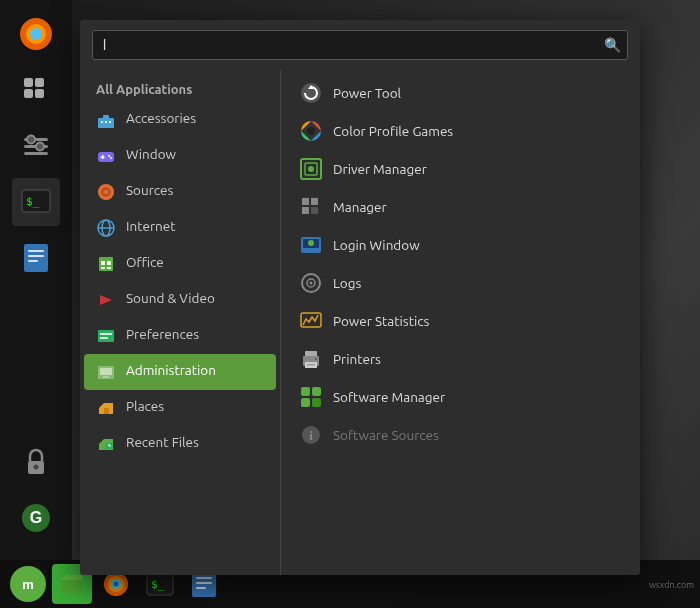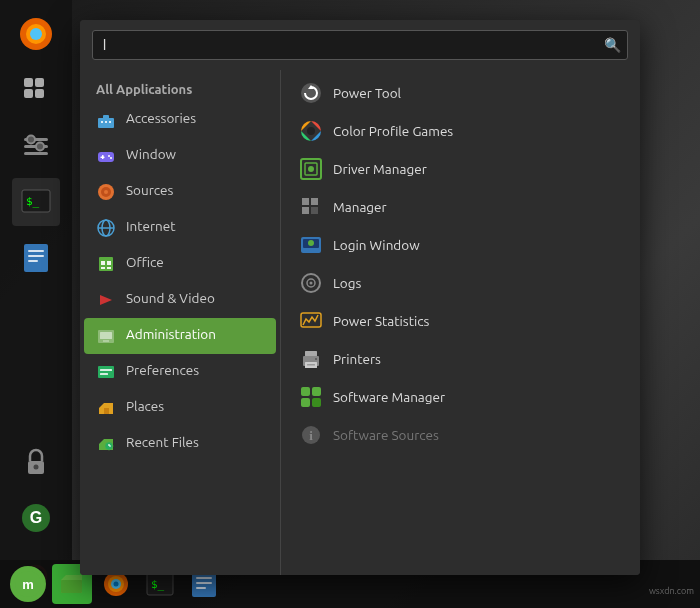--- a/index.html
+++ b/index.html
@@ -245,21 +245,21 @@
       align-items: center;
       justify-content: center;
       color: white;
       font-weight: bold;
       font-size: 16px;
     }
     .tb-green { background: #3aaa35; border-radius: 4px; }
 
     .wsxdn {
       position: absolute;
-      bottom: 12px;
+      bottom: 18px;
       right: 6px;
       font-size: 9px;
       color: #666;
     }
   </style>
 </head>
 <body>
 
 <div class="bg"></div>
 
@@ -413,40 +413,40 @@
       <div class="category-item">
         <div class="cat-icon">
           <svg width="20" height="20" viewBox="0 0 20 20">
             <polygon points="4,5 16,10 4,15" fill="#cc3333"></polygon>
           </svg>
         </div>
         <span>Sound &amp; Video</span>
       </div>
 
 
+      <div class="category-item">
+        <div class="cat-icon">
+          <svg width="20" height="20" viewBox="0 0 20 20">
+            <rect x="2" y="4" width="16" height="12" rx="1" fill="#27ae60"></rect>
+            <rect x="4" y="7" width="12" height="2" rx="0.5" fill="white" opacity="0.8"></rect>
+            <rect x="4" y="11" width="8" height="2" rx="0.5" fill="white" opacity="0.8"></rect>
+          </svg>
+        </div>
+        <span>Preferences</span>
+      </div>
+
       <div class="category-item active">
         <div class="cat-icon">
           <svg width="20" height="20" viewBox="0 0 20 20">
             <rect x="2" y="4" width="16" height="13" rx="1" fill="rgba(255,255,255,0.3)"></rect>
             <rect x="4" y="6" width="12" height="7" rx="0.5" fill="rgba(255,255,255,0.5)"></rect>
             <rect x="7" y="14" width="6" height="2" fill="rgba(255,255,255,0.3)"></rect>
           </svg>
         </div>
         <span>Administration</span>
-      </div>
-
-      <div class="category-item">
-        <div class="cat-icon">
-          <svg width="20" height="20" viewBox="0 0 20 20">
-            <rect x="2" y="4" width="16" height="12" rx="1" fill="#27ae60"></rect>
-            <rect x="4" y="7" width="12" height="2" rx="0.5" fill="white" opacity="0.8"></rect>
-            <rect x="4" y="11" width="8" height="2" rx="0.5" fill="white" opacity="0.8"></rect>
-          </svg>
-        </div>
-        <span>Preferences</span>
       </div>
 
       <div class="category-item">
         <div class="cat-icon">
           <svg width="20" height="20" viewBox="0 0 20 20">
             <path d="M3 10 L8 5 L17 5 L17 16 L3 16 Z" fill="#e0a020"></path>
             <rect x="8" y="10" width="5" height="6" fill="#c88010"></rect>
           </svg>
         </div>
         <span>Places</span>

